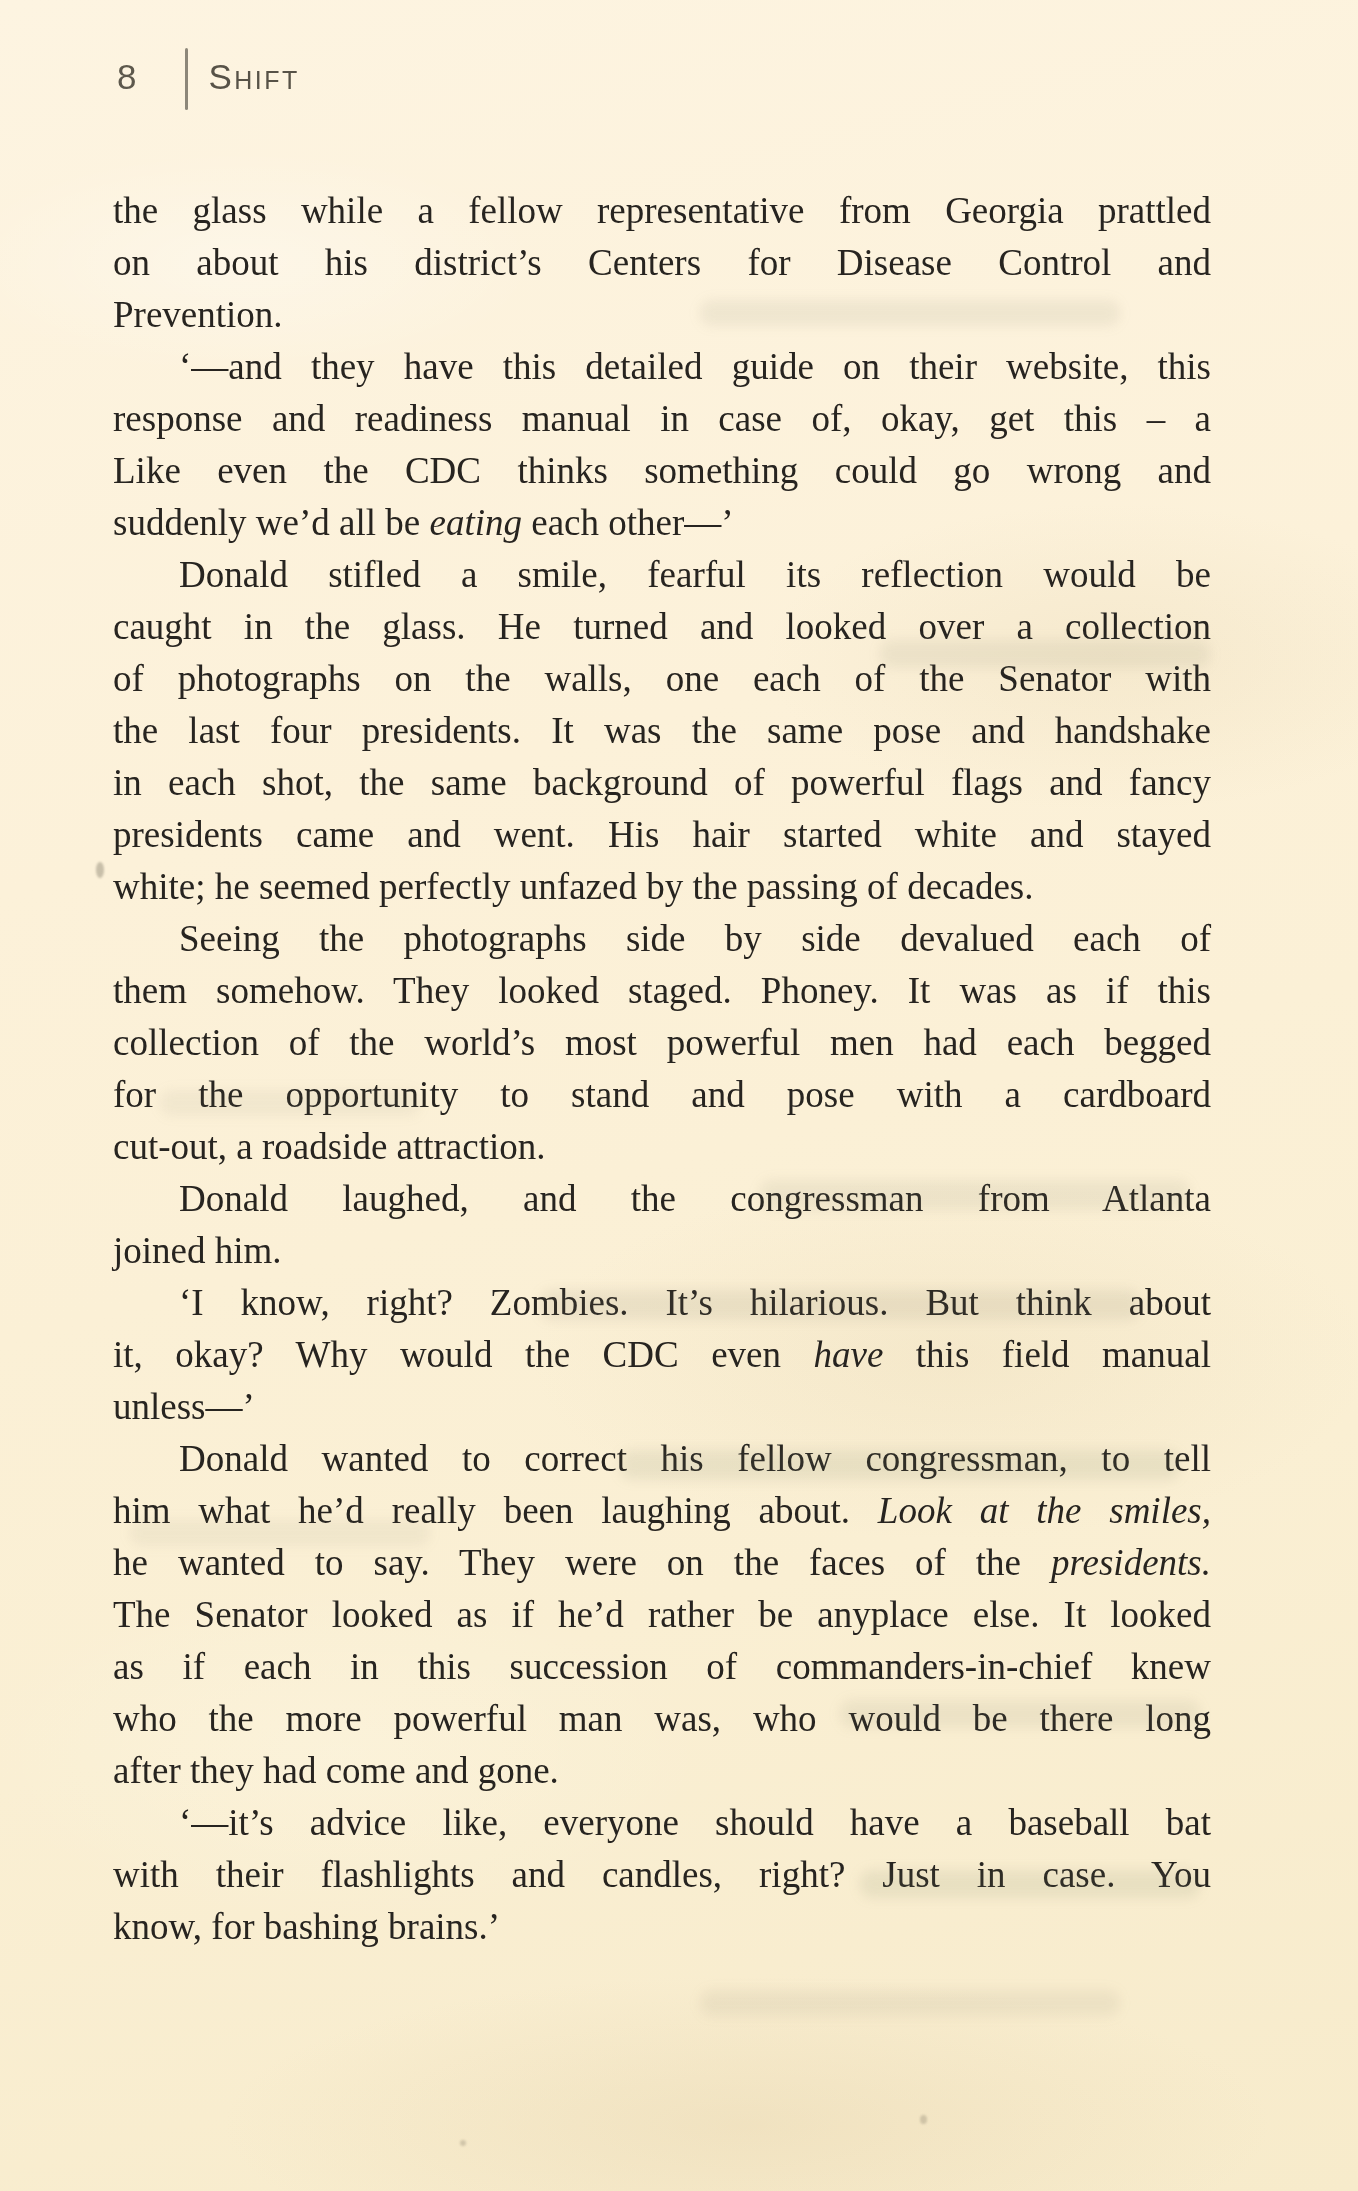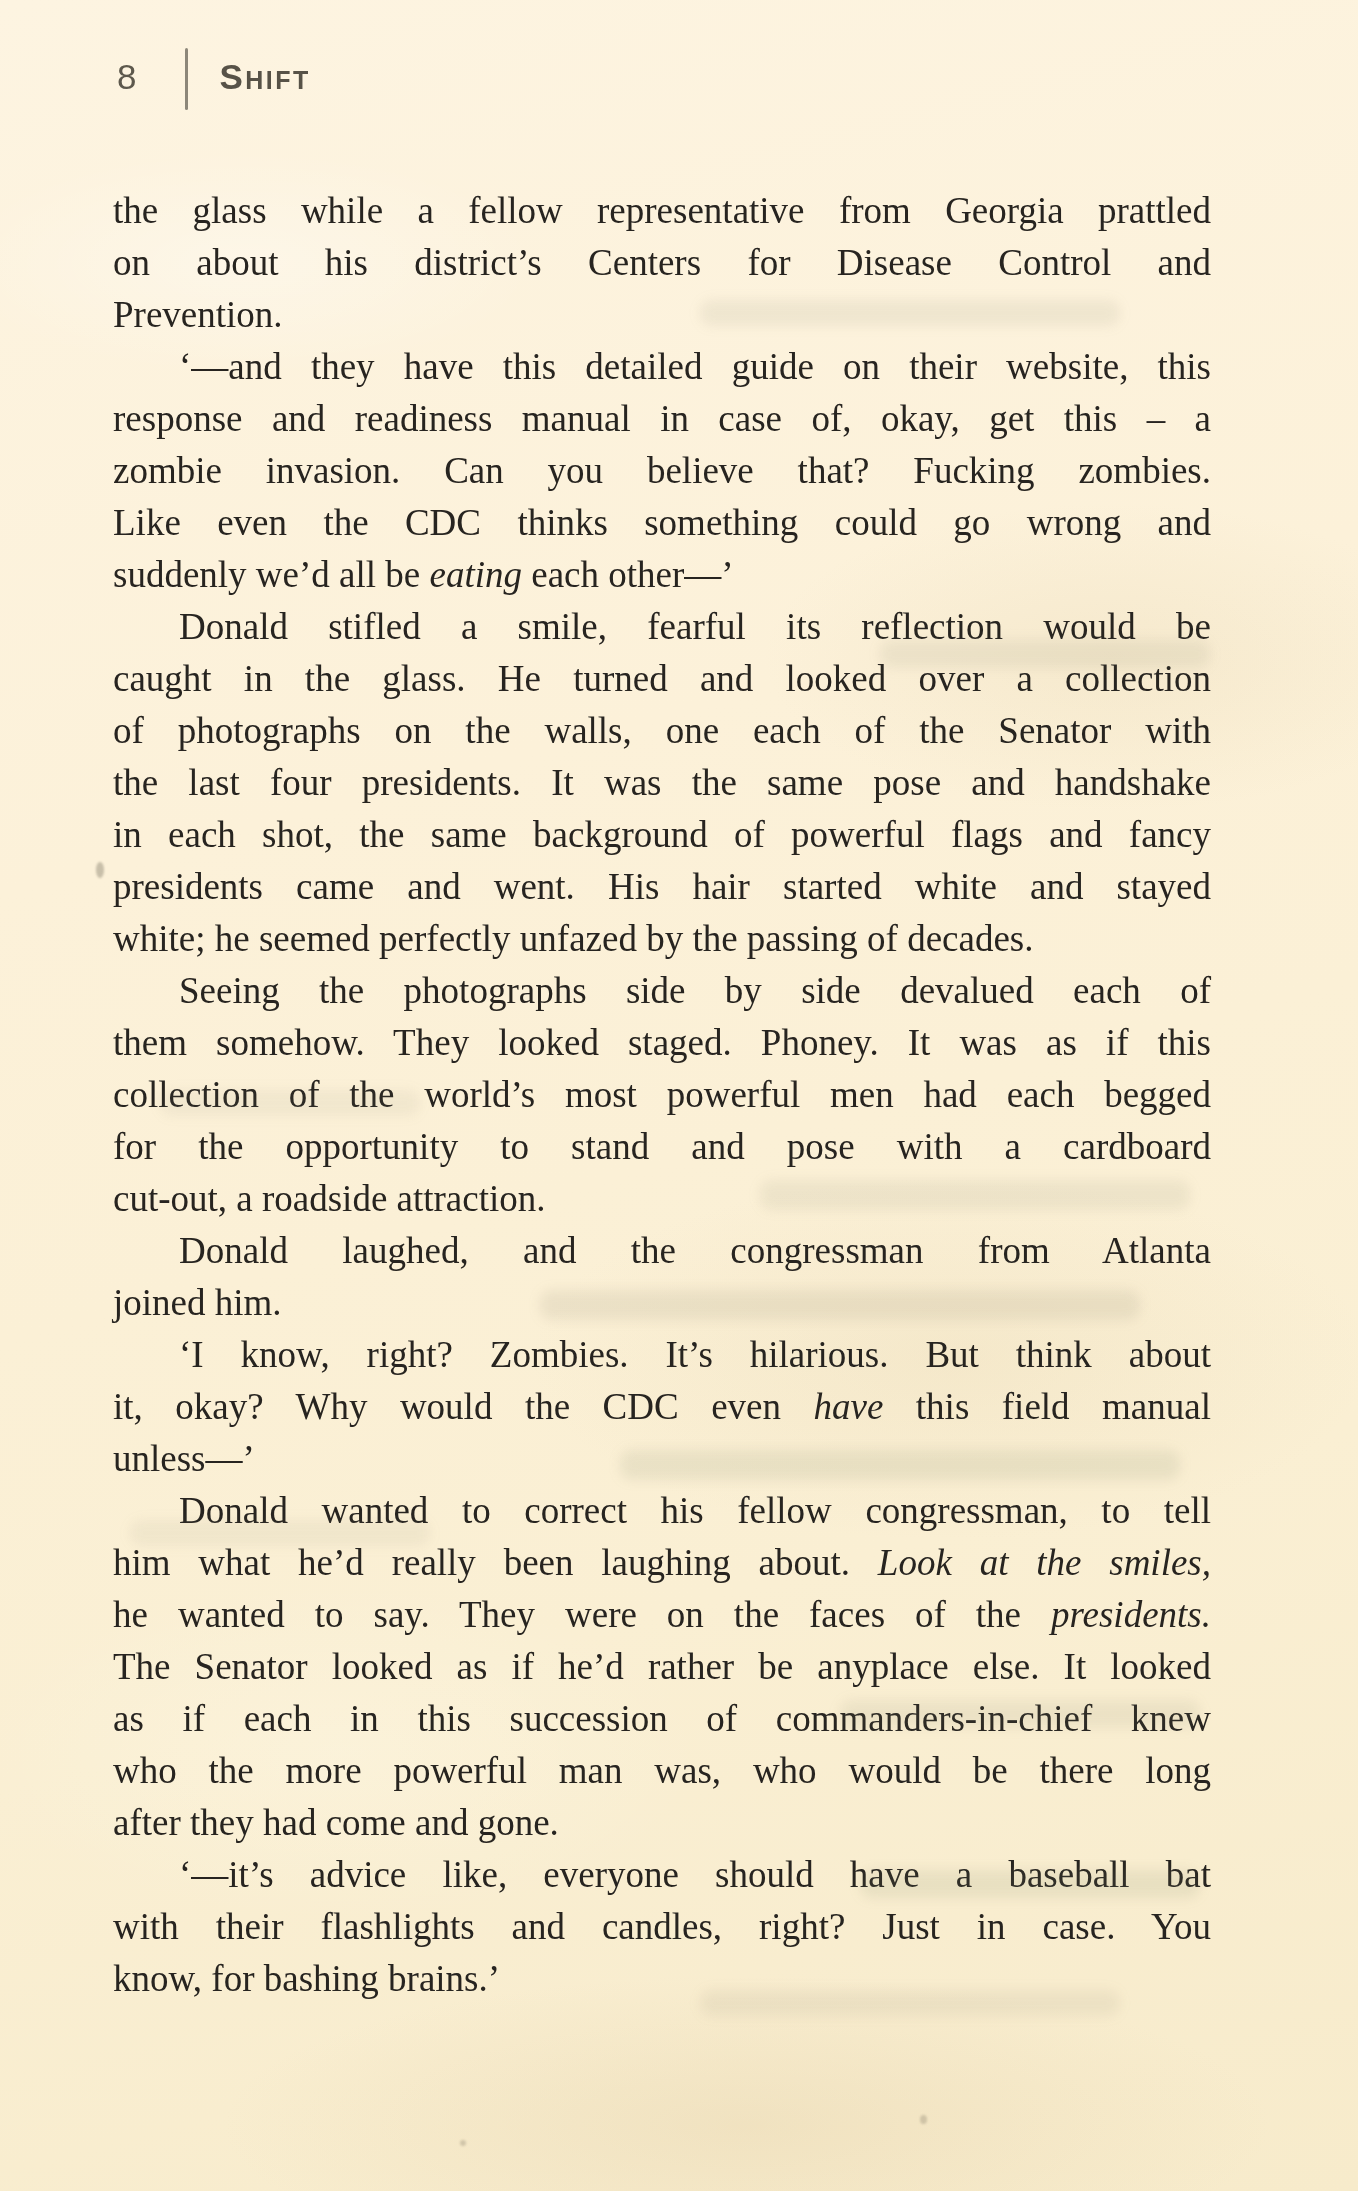--- a/index.html
+++ b/index.html
@@ -44,27 +44,26 @@
   }
   .header-divider {
     width: 3px;
     height: 62px;
     margin-left: 49px;
     margin-top: 0;
     background: #8d8779;
     border-radius: 2px;
   }
   .running-title {
-    margin-left: 31px;
+    margin-left: 20px;
     font-size: 35px;
     line-height: 58px;
     font-variant: small-caps;
     letter-spacing: 2.5px;
     color: #575247;
-    font-weight: bold;
   }
 
   .text-block {
     position: absolute;
     left: 113px;
     top: 148px;
     width: 1098px;
     font-size: 37px;
     line-height: 52px;
     color: #272420;
@@ -104,21 +103,20 @@
     <span class="header-divider"></span>
     <span class="running-title">Shift</span>
   </div>
 
   <div class="text-block">
       <div class="line"><span>the glass while a fellow representative from Georgia prattled</span></div>
       <div class="line"><span>on about his district’s Centers for Disease Control and</span></div>
       <div class="line final"><span>Prevention.</span></div>
       <div class="line indent"><span>‘—and they have this detailed guide on their website, this</span></div>
       <div class="line"><span>response and readiness manual in case of, okay, get this – a</span></div>
-      <div class="line"><span>zombie invasion. Can you believe that? Fucking zombies.</span></div>
       <div class="line"><span>Like even the CDC thinks something could go wrong and</span></div>
       <div class="line final"><span>suddenly we’d all be </span><em>eating</em><span> each other—’</span></div>
       <div class="line indent"><span>Donald stifled a smile, fearful its reflection would be</span></div>
       <div class="line"><span>caught in the glass. He turned and looked over a collection</span></div>
       <div class="line"><span>of photographs on the walls, one each of the Senator with</span></div>
       <div class="line"><span>the last four presidents. It was the same pose and handshake</span></div>
       <div class="line"><span>in each shot, the same background of powerful flags and fancy</span></div>
       <div class="line"><span>presidents came and went. His hair started white and stayed</span></div>
       <div class="line final"><span>white; he seemed perfectly unfazed by the passing of decades.</span></div>
       <div class="line indent"><span>Seeing the photographs side by side devalued each of</span></div>

